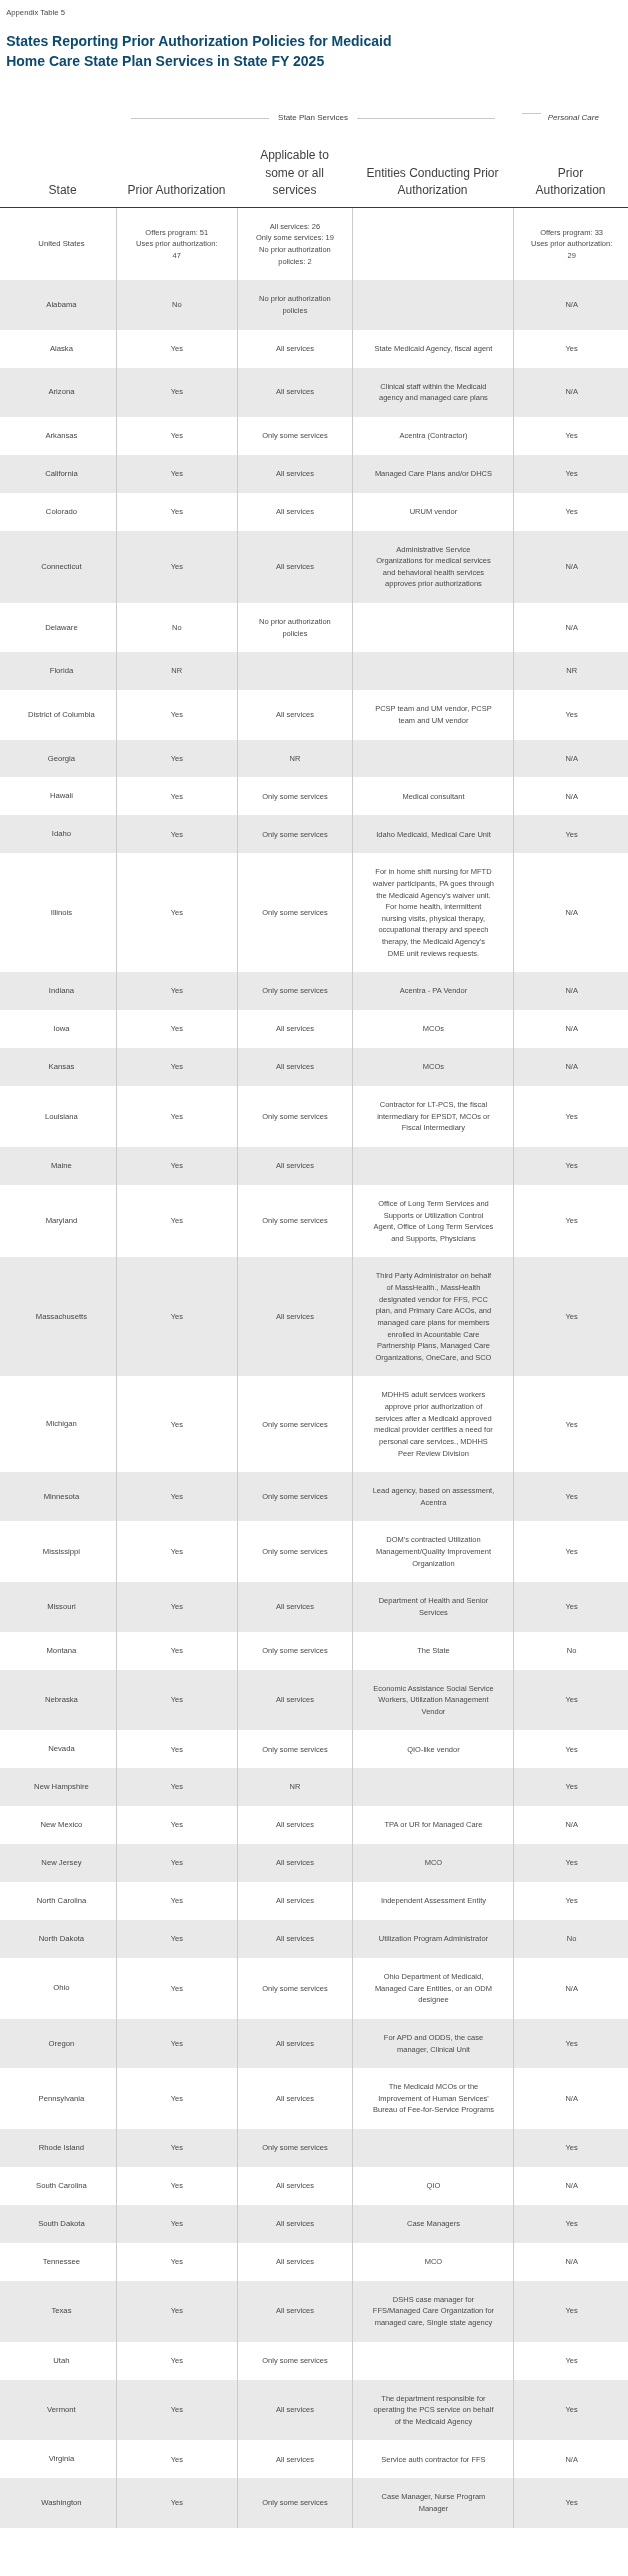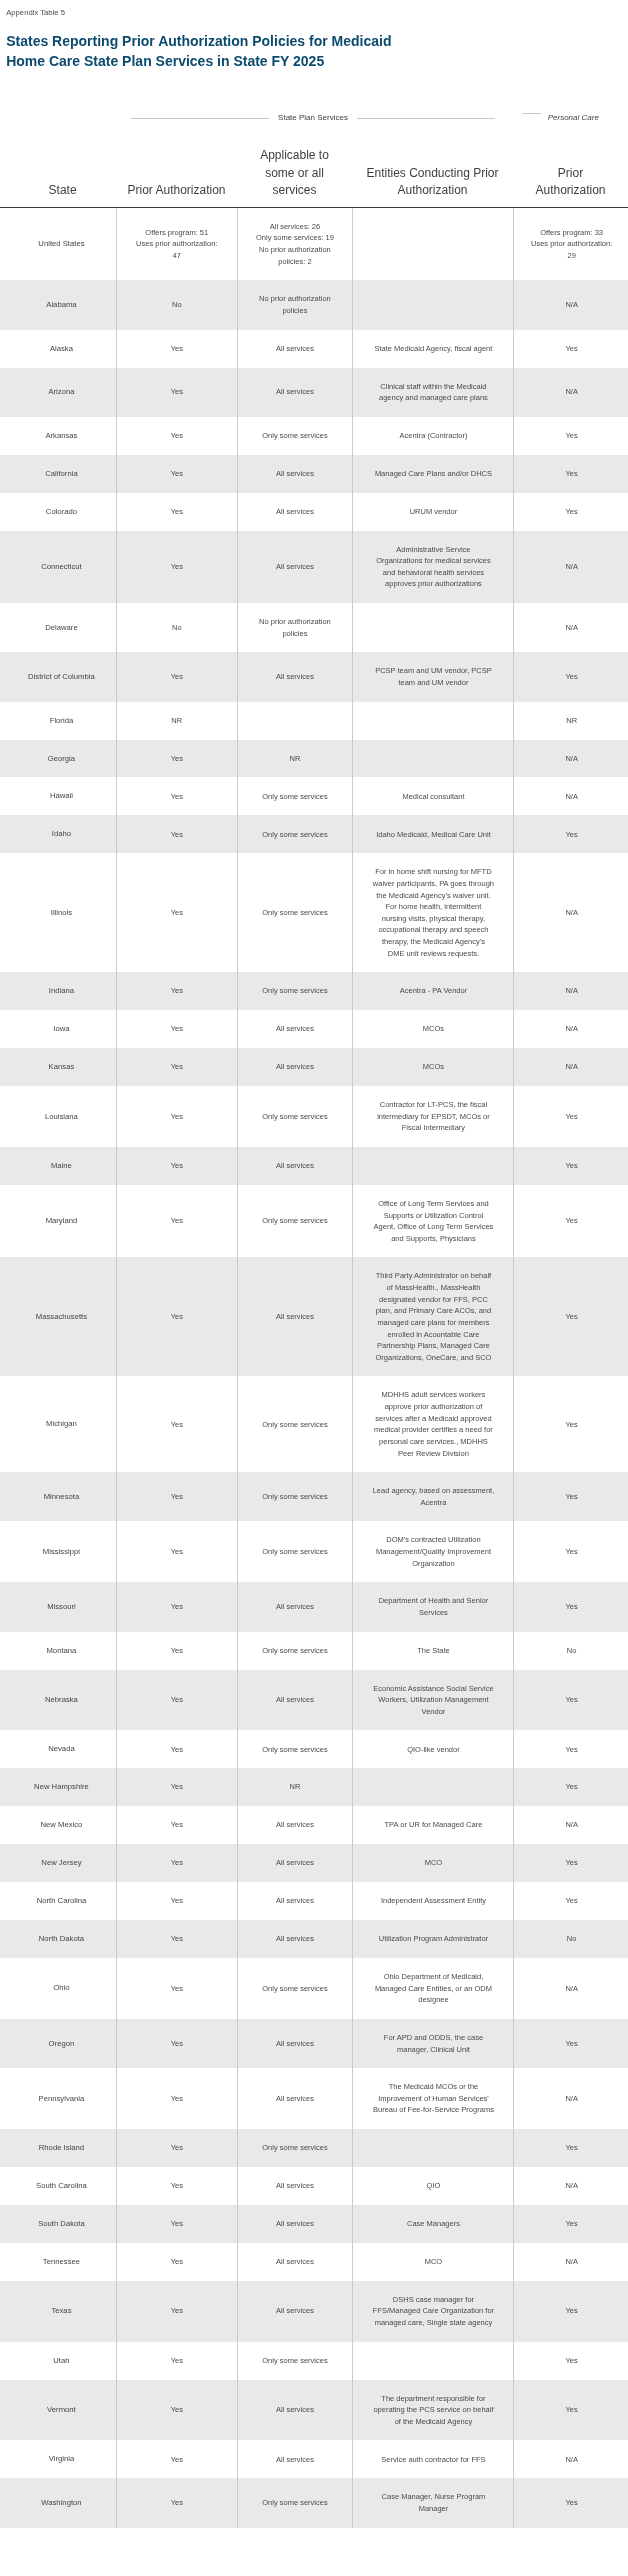--- a/index.html
+++ b/index.html
@@ -144,34 +144,34 @@
       <td>N/A</td>
     </tr>
         <tr>
       <td class="cell-state">Delaware</td>
       <td>No</td>
       <td>No prior authorization policies</td>
       <td class="cell-entities"></td>
       <td>N/A</td>
     </tr>
         <tr>
-      <td class="cell-state">District of Columbia</td>
-      <td>Yes</td>
-      <td>All services</td>
-      <td class="cell-entities">PCSP team and UM vendor, PCSP team and UM vendor</td>
-      <td>Yes</td>
-    </tr>
-        <tr>
       <td class="cell-state">Florida</td>
       <td>NR</td>
       <td></td>
       <td class="cell-entities"></td>
       <td>NR</td>
     </tr>
         <tr>
+      <td class="cell-state">District of Columbia</td>
+      <td>Yes</td>
+      <td>All services</td>
+      <td class="cell-entities">PCSP team and UM vendor, PCSP team and UM vendor</td>
+      <td>Yes</td>
+    </tr>
+        <tr>
       <td class="cell-state">Georgia</td>
       <td>Yes</td>
       <td>NR</td>
       <td class="cell-entities"></td>
       <td>N/A</td>
     </tr>
         <tr>
       <td class="cell-state">Hawaii</td>
       <td>Yes</td>
       <td>Only some services</td>

